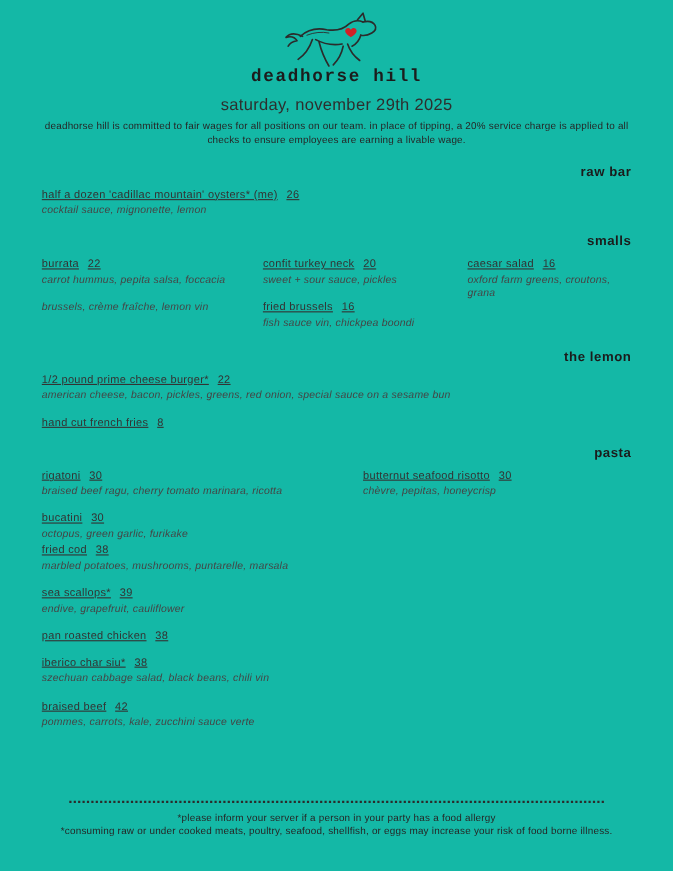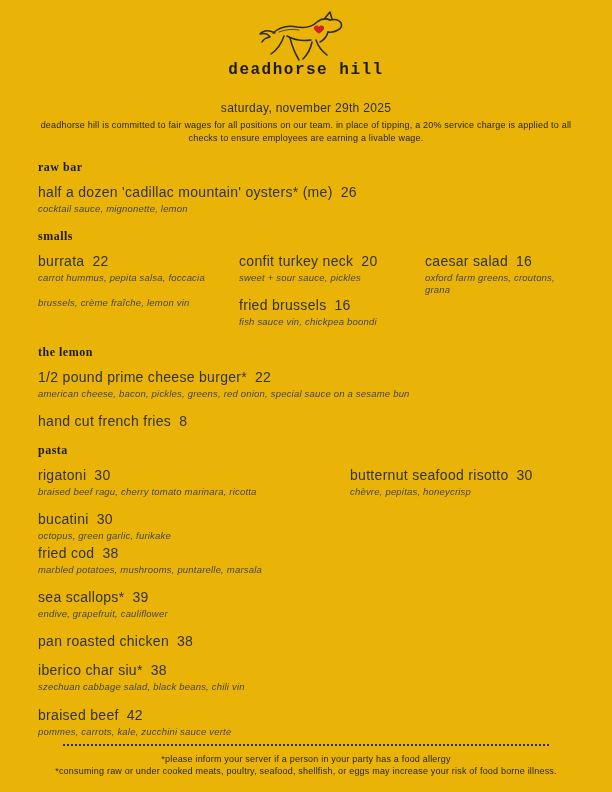--- a/index.html
+++ b/index.html
@@ -1,45 +1,46 @@
 <!DOCTYPE html>
 <html><head>
 <meta charset="utf-8">
 <style>
   html, body { margin:0; padding:0; background:#ffffff; }
   .page {
-    width:612px; height:792px; margin:0 auto; background:#eab308;
+    width:612px; height:792px; margin:0 auto; background:#14b8a6;
     font-family:"Liberation Sans", sans-serif; color:#2e2e2e;
     box-sizing:border-box; padding:8px 38px 0; position:relative; overflow:hidden;
   }
   .header { text-align:center; }
   .logo { display:block; margin:0 auto; }
   .title {
     font-family:"Liberation Mono","DejaVu Sans Mono",monospace;
     font-size:16px; font-weight:700; letter-spacing:1.5px; color:#1c1c1c; line-height:1.1;
   }
-  .date { font-size:12px; margin-top:21px; color:#2e2e2e; letter-spacing:0.3px; }
+  .date { font-size:15px; margin-top:7px; color:#2e2e2e; letter-spacing:0.3px; }
   .notice { font-size:9px; line-height:1.5; margin-top:4px; color:#262626; letter-spacing:0.2px; }
 
   .section-heading {
-    font-family:Liberation Serif, serif;
+    font-family:Liberation Sans, sans-serif;
     font-size:12px; font-weight:700; letter-spacing:0.5px; color:#1b1b1b;
     margin:14px 0 9px;
+    text-align:right;
   }
   .item { margin-bottom:13px; }
   .item:last-child { margin-bottom:2px; }
-  .item-line { font-size:14px; color:#333333; letter-spacing:0.3px; }
+  .item-line { font-size:10px; color:#333333; letter-spacing:0.3px;text-decoration:underline; }
   .item-price { margin-left:8px; }
   .item-desc { font-size:9.5px; color:#454545; margin-top:3px; line-height:1.3; letter-spacing:0.2px;font-style:italic; }
   .item-desc:empty { display:none; }
 
   .cols-3 { display:grid; grid-template-columns:201px 186px 149px; align-items:start; }
-  .cols-2 { display:grid; grid-template-columns:292px 1fr; align-items:start;gap:20px; }
+  .cols-2 { display:grid; grid-template-columns:292px 1fr; align-items:start; }
 
-  .footer { position:absolute; left:0; right:0; bottom:14px; }
+  .footer { position:absolute; left:0; right:0; bottom:30px; }
   .dotted { border-top:2px dotted #2b2b2b; width:486px; margin:0 auto 7px; height:0; }
   .footnote { text-align:center; font-size:9px; color:#262626; line-height:1.4; letter-spacing:0.2px; }
 </style>
 </head>
 <body>
 
 <div class="page">
 
   <div class="header">
     <svg class="logo" width="106" height="54" viewBox="0 0 106 54" fill="none" stroke="#2b2b2b" stroke-width="1.5" stroke-linecap="round" stroke-linejoin="round">

